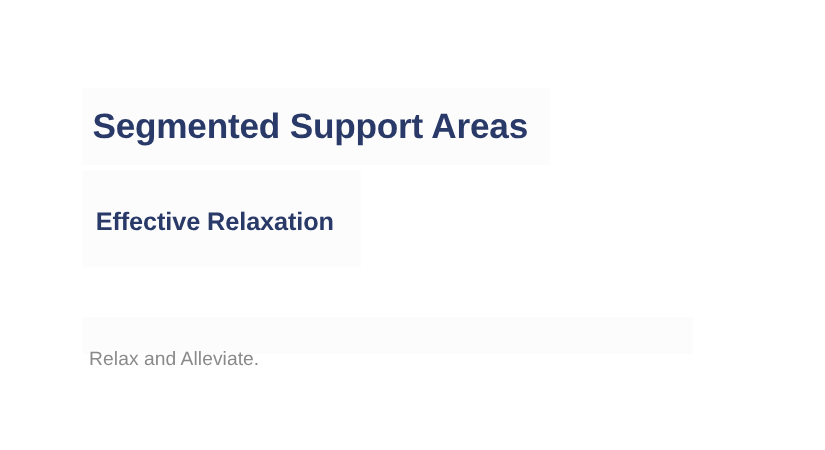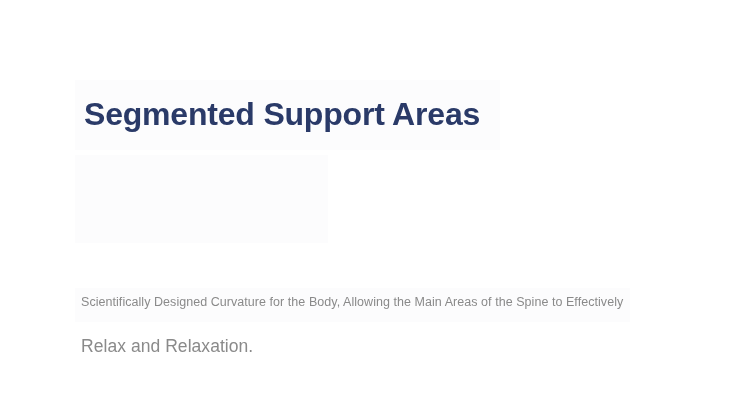--- a/index.html
+++ b/index.html
@@ -93,19 +93,19 @@
 <body>
 
 <div class="ghost-block" id="ghost-title"></div>
 <div class="ghost-block" id="ghost-sub"></div>
 <div class="ghost-block" id="ghost-body"></div>
 
 <div class="content">
 
   <h1 class="headline">Segmented Support Areas</h1>
 
+  <h2 class="subheadline">Effective Relaxation</h2>
 
   <p class="body-copy">
-    <span class="body-line-1">Scientifically Designed Curvature for the Body, Allowing the Main Areas of the Spine to Effectively</span>
-    <span class="body-line-2">Relax and Relaxation.</span>
+    <span class="body-line-2">Relax and Alleviate.</span>
   </p>
 
 </div>
 
 </body></html>

